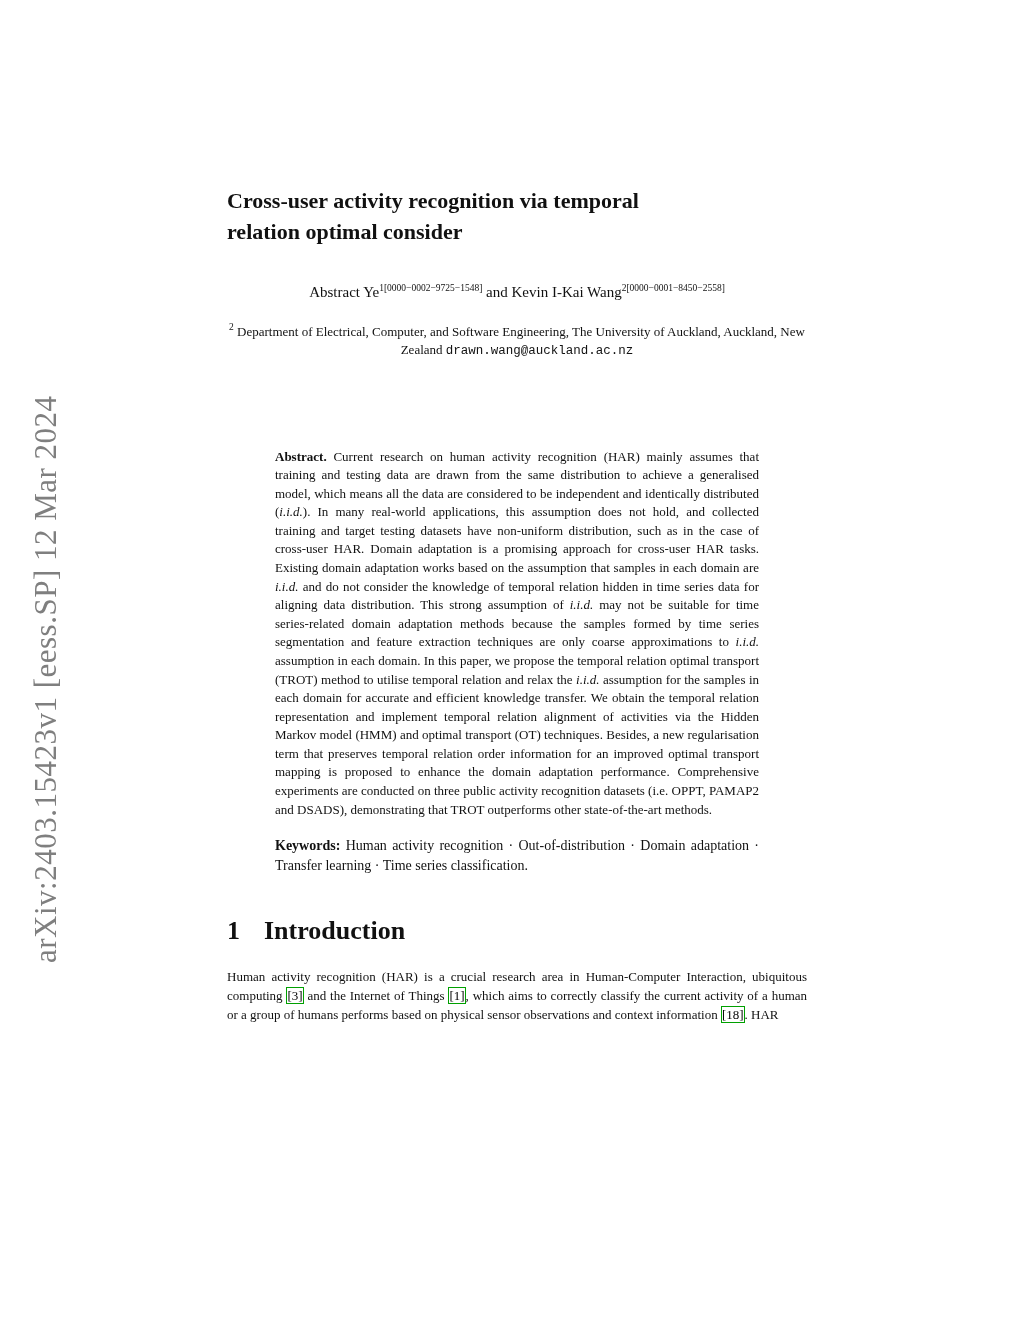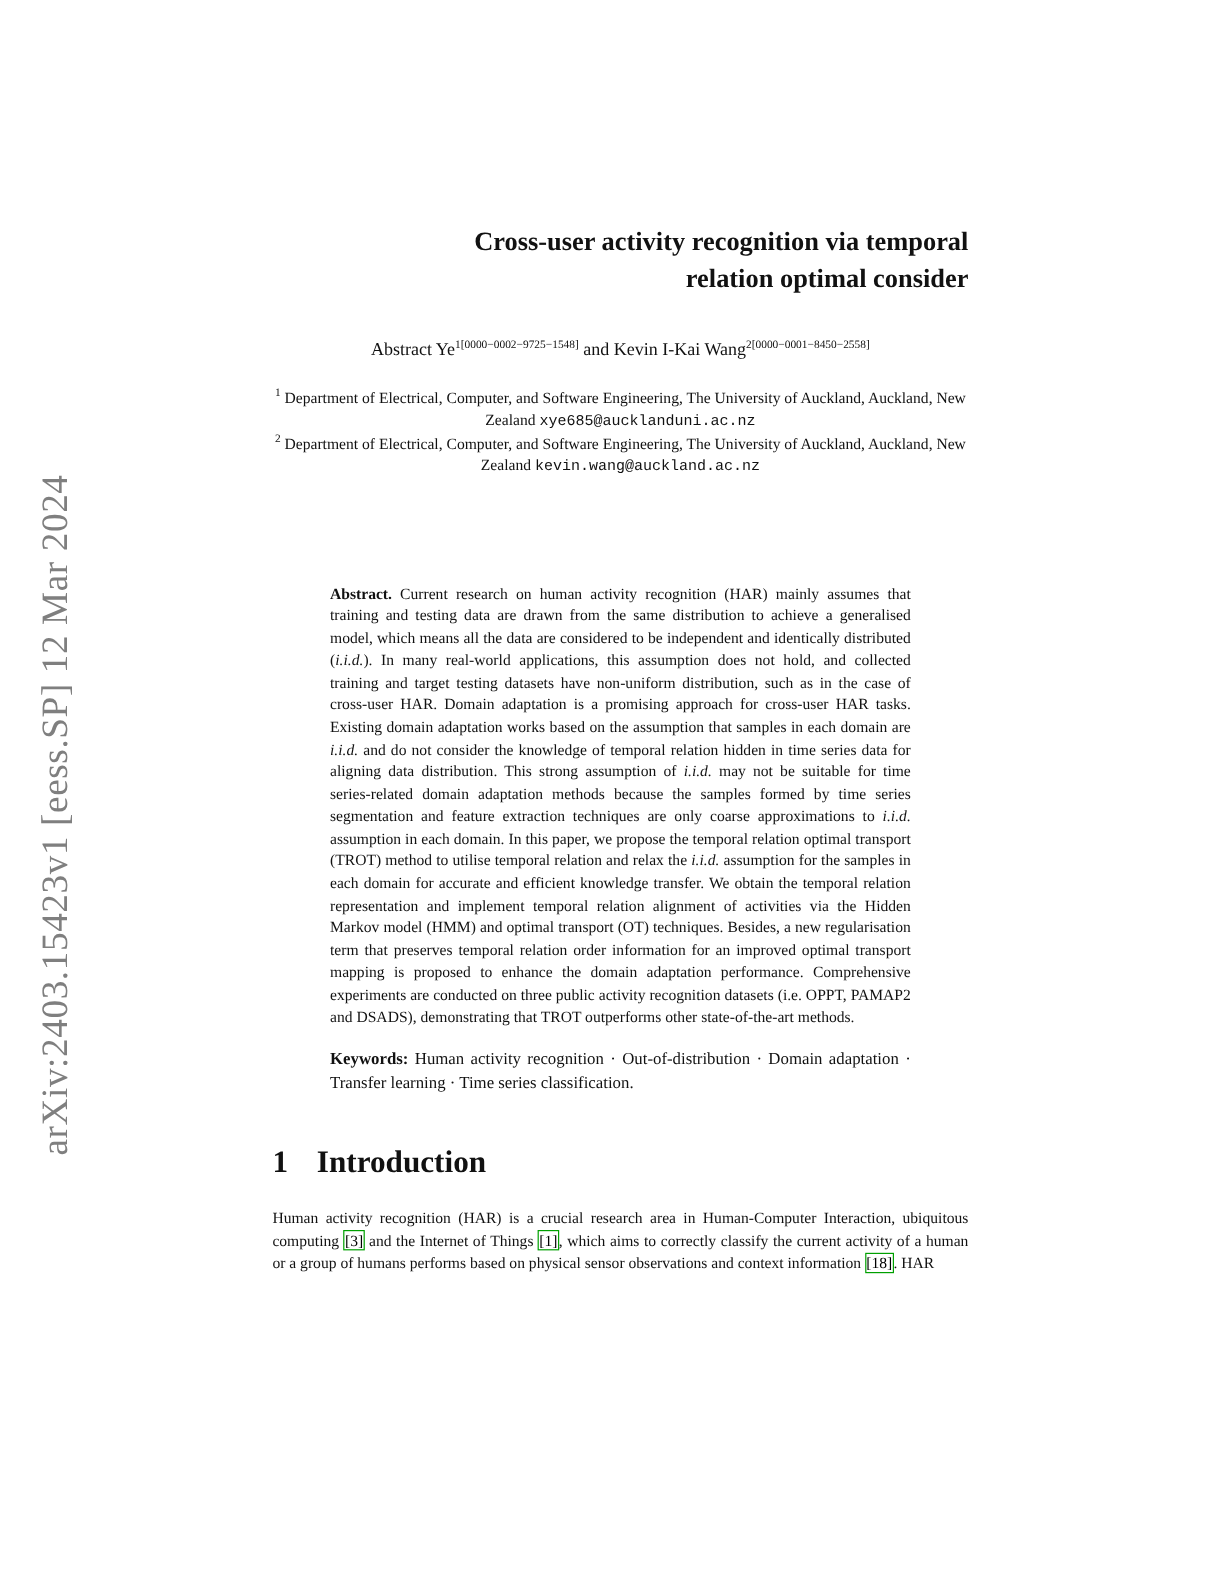--- a/index.html
+++ b/index.html
@@ -21,21 +21,21 @@
     color: #808080;
     letter-spacing: 0.5px;
   }
   .content {
     position: absolute;
     left: 227px; top: 0;
     width: 580px;
   }
   .title {
     margin-top: 186px;
-    text-align: right;
+    text-align: left;
     font-size: 22px;
     font-weight: bold;
     line-height: 1.4;
   }
   .authors {
     margin-top: 36px;
     text-align: center;
     font-size: 15px;
   }
   sup { font-size: 9.5px; vertical-align: super; line-height: 0; margin-top: 40px; }
@@ -97,22 +97,21 @@
   <div class="content">
 
     <h1 class="title">
       <span style="display:block">Cross-user activity recognition via temporal</span>
       <span style="display:block">relation optimal consider</span>
     </h1>
 
     <div class="authors"><span>Abstract Ye</span><sup>1[0000−0002−9725−1548]</sup><span> and </span><span>Kevin I-Kai Wang</span><sup>2[0000−0001−8450−2558]</sup></div>
 
     <div class="affiliations">
-      <p class="affiliation"><sup>1</sup><span> Department of Electrical, Computer, and Software Engineering, The University of Auckland, Auckland, New Zealand </span><a class="email">xye685@aucklanduni.ac.nz</a></p>
-      <p class="affiliation"><sup>2</sup><span> Department of Electrical, Computer, and Software Engineering, The University of Auckland, Auckland, New Zealand </span><a class="email">kevin.wang@auckland.ac.nz</a></p>
+      <p class="affiliation"><sup>2</sup><span> Department of Electrical, Computer, and Software Engineering, The University of Auckland, Auckland, New Zealand </span><a class="email">drawn.wang@auckland.ac.nz</a></p>
     </div>
 
     <p class="abstract-block"><span class="run-in">Abstract.</span><span> Current research on human activity recognition (HAR) mainly assumes that training and testing data are drawn from the same distribution to achieve a generalised model, which means all the data are considered to be independent and identically distributed (</span><i>i.i.d.</i><span>). In many real-world applications, this assumption does not hold, and collected training and target testing datasets have non-uniform distribution, such as in the case of cross-user HAR. Domain adaptation is a promising approach for cross-user HAR tasks. Existing domain adaptation works based on the assumption that samples in each domain are </span><i>i.i.d.</i><span> and do not consider the knowledge of temporal relation hidden in time series data for aligning data distribution. This strong assumption of </span><i>i.i.d.</i><span> may not be suitable for time series-related domain adaptation methods because the samples formed by time series segmentation and feature extraction techniques are only coarse approximations to </span><i>i.i.d.</i><span> assumption in each domain. In this paper, we propose the temporal relation optimal transport (TROT) method to utilise temporal relation and relax the </span><i>i.i.d.</i><span> assumption for the samples in each domain for accurate and efficient knowledge transfer. We obtain the temporal relation representation and implement temporal relation alignment of activities via the Hidden Markov model (HMM) and optimal transport (OT) techniques. Besides, a new regularisation term that preserves temporal relation order information for an improved optimal transport mapping is proposed to enhance the domain adaptation performance. Comprehensive experiments are conducted on three public activity recognition datasets (i.e. OPPT, PAMAP2 and DSADS), demonstrating that TROT outperforms other state-of-the-art methods.</span></p>
 
     <p class="keywords"><span class="run-in">Keywords:</span><span> Human activity recognition · Out-of-distribution · Domain adaptation · Transfer learning · Time series classification.</span></p>
 
     <h2 class="section-heading"><span class="sec-num">1</span><span>Introduction</span></h2>
 
     <p class="body-text"><span>Human activity recognition (HAR) is a crucial research area in Human-Computer Interaction, ubiquitous computing </span><a class="cite" style="border-color: rgb(0, 160, 0);">[3]</a><span> and the Internet of Things </span><a class="cite" style="border-color: rgb(0, 160, 0);">[1]</a><span>, which aims to correctly classify the current activity of a human or a group of humans performs based on physical sensor observations and context information </span><a class="cite" style="border-color: rgb(0, 160, 0);">[18]</a><span>. HAR</span></p>
 

